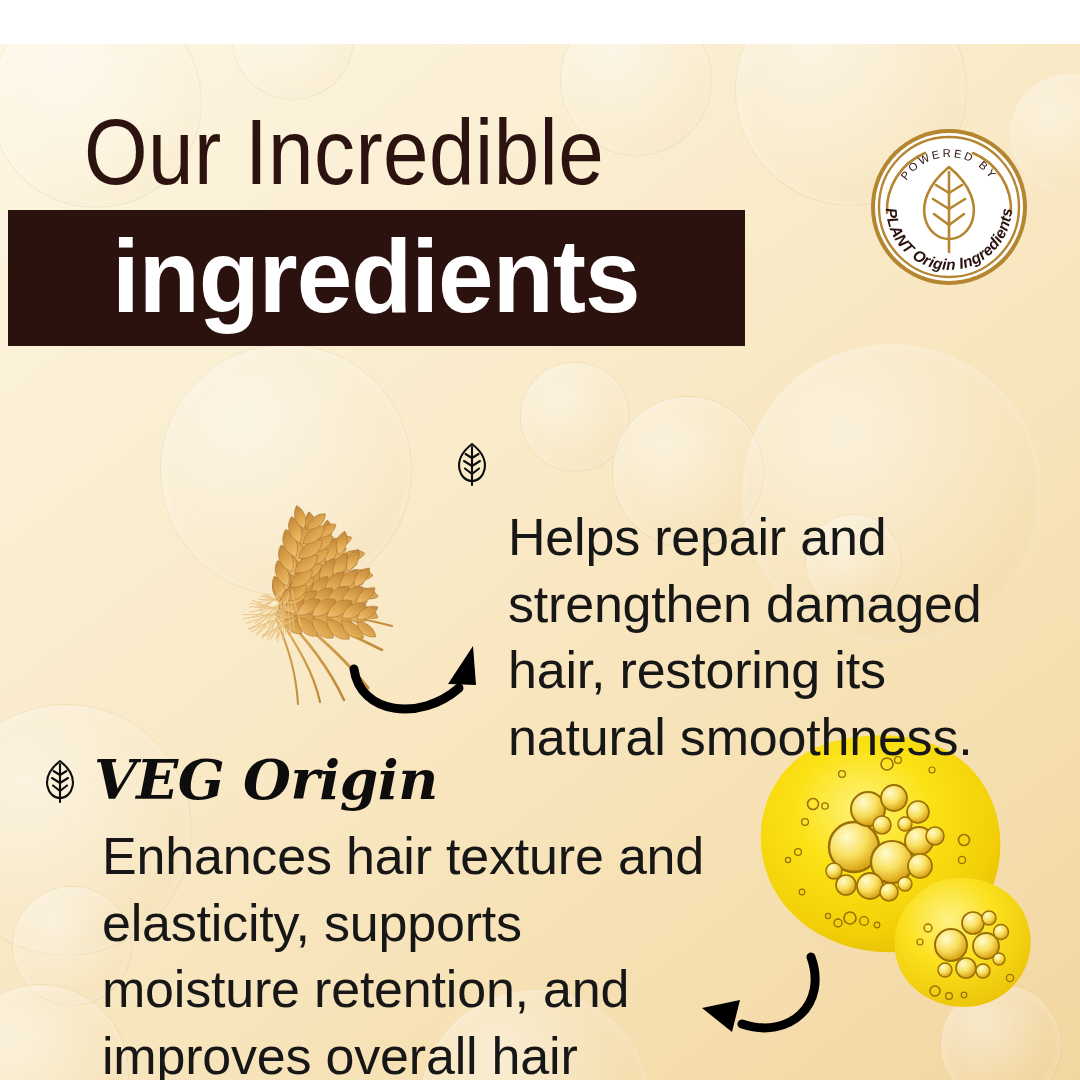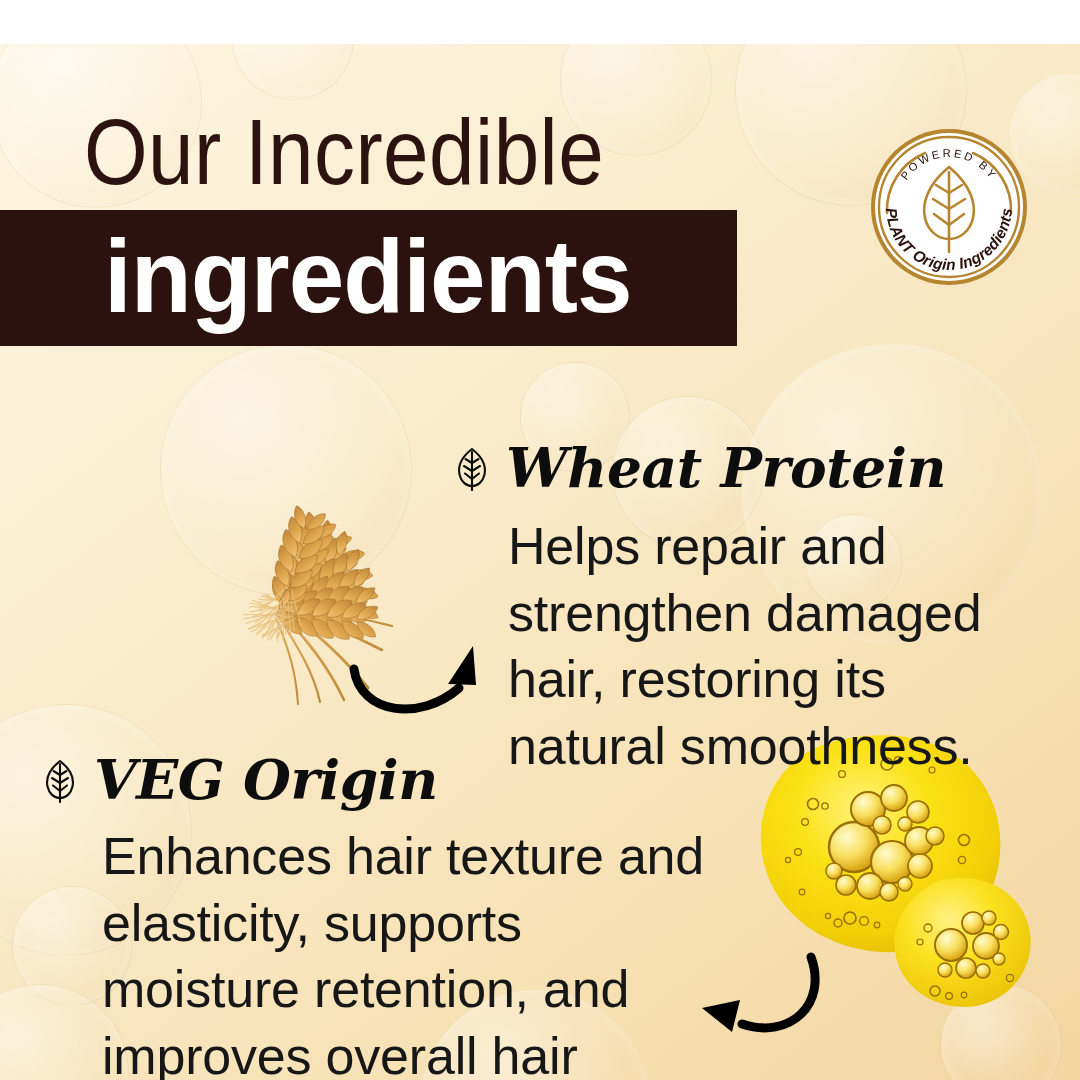--- a/index.html
+++ b/index.html
@@ -62,21 +62,21 @@
     letter-spacing: 0.5px;
     color: #2d130f;
     font-family: "Liberation Sans", sans-serif;
     transform: scaleX(0.88);
     transform-origin: left center;
     white-space: nowrap;
   }
 
   .headline-band {
     position: absolute;
-    left: 0;
+    left: 8px;
     top: 166px;
     width: 737px;
     height: 136px;
     background: #2b120e;
   }
   .headline-band-text {
     position: absolute;
     left: 104px;
     top: 50%;
     transform: translateY(-52%) scaleX(0.96);
@@ -440,21 +440,20 @@
             <line x1="20" y1="7" x2="20" y2="45"></line>
             <path d="M 20,18 L 13.5,14"></path>
             <path d="M 20,18 L 26.5,14"></path>
             <path d="M 20,26 L 12,21"></path>
             <path d="M 20,26 L 28,21"></path>
             <path d="M 20,34 L 13,28.5"></path>
             <path d="M 20,34 L 27,28.5"></path>
           </g>
         </svg>
       </span>
-      <span class="ing-title">Wheat Protein</span>
     </div>
     <div class="ing-body">Helps repair and strengthen damaged hair, restoring its natural smoothness.</div>
   </div>
 
   <div class="ing" id="ing-keratin">
     <div class="ing-head">
       <span class="leaf-icon">
         <svg viewBox="0 0 40 46" xmlns="http://www.w3.org/2000/svg">
           <g stroke="#0d0d0d" stroke-width="2.1" fill="none" stroke-linecap="round" stroke-linejoin="round">
             <path d="M 20,4 C 8.5,13 6,22.5 7.5,29.5 C 9,36.5 14,41 20,41 C 26,41 31,36.5 32.5,29.5 C 34,22.5 31.5,13 20,4 Z"></path>

